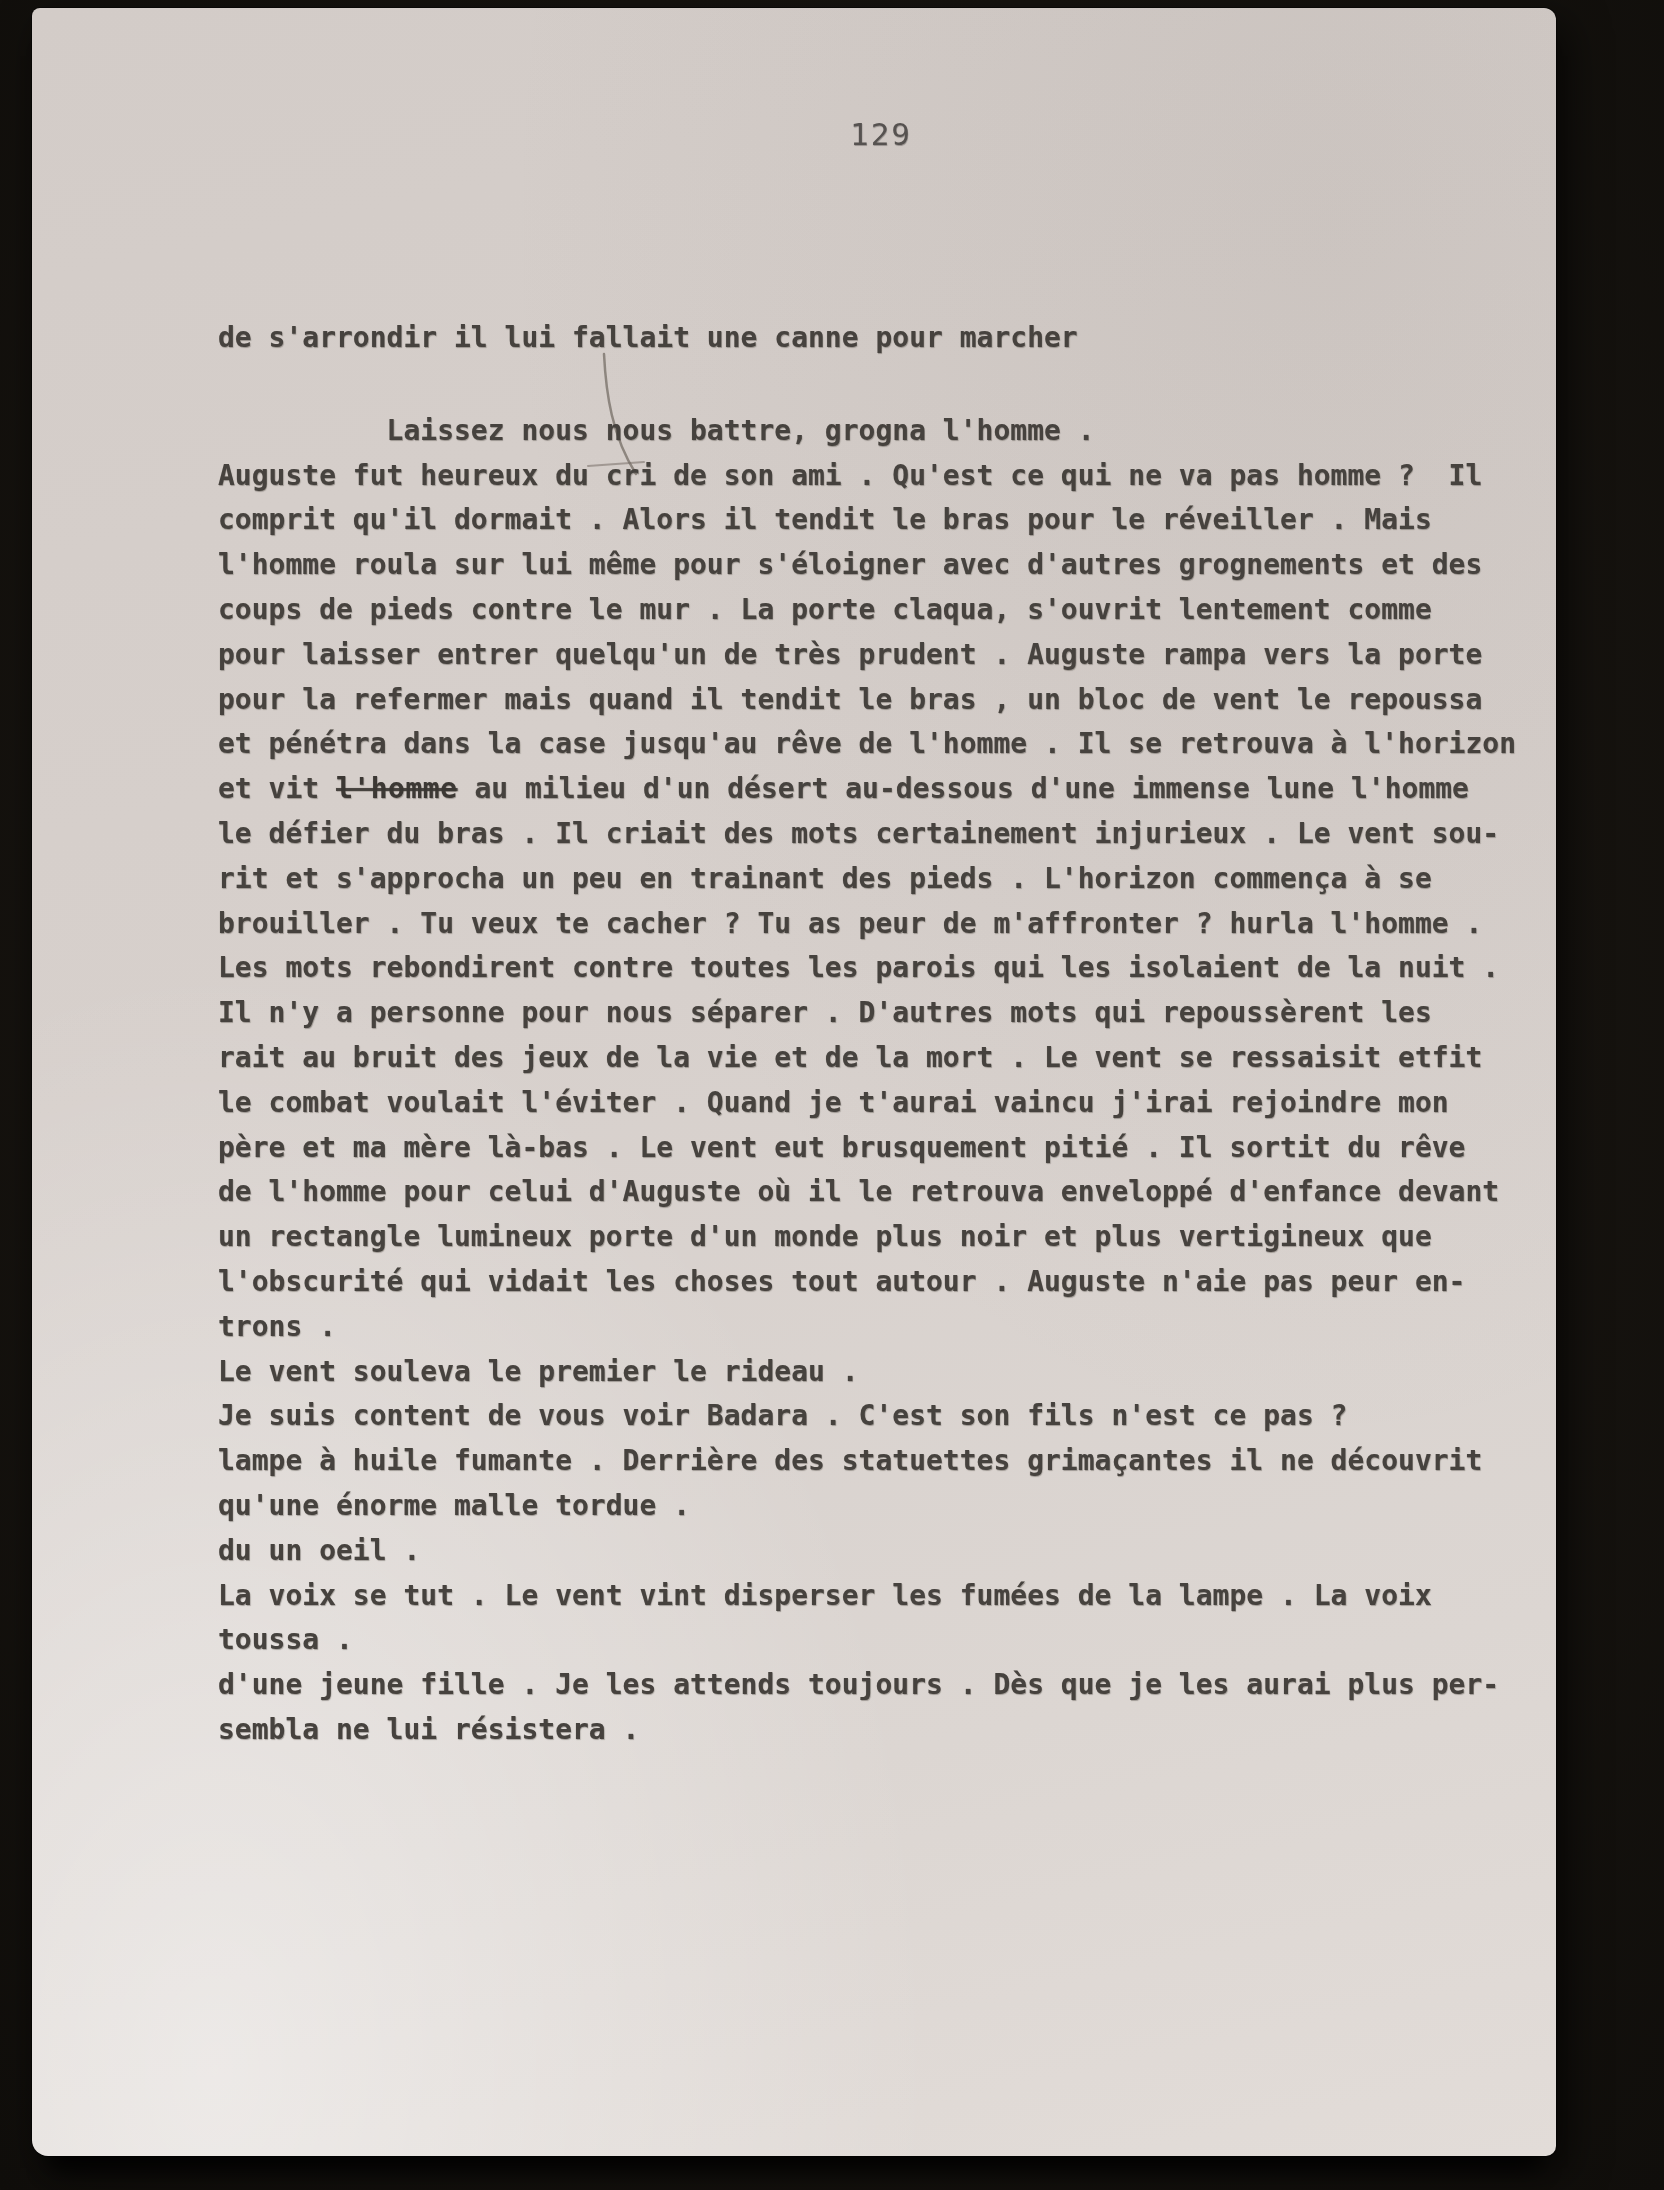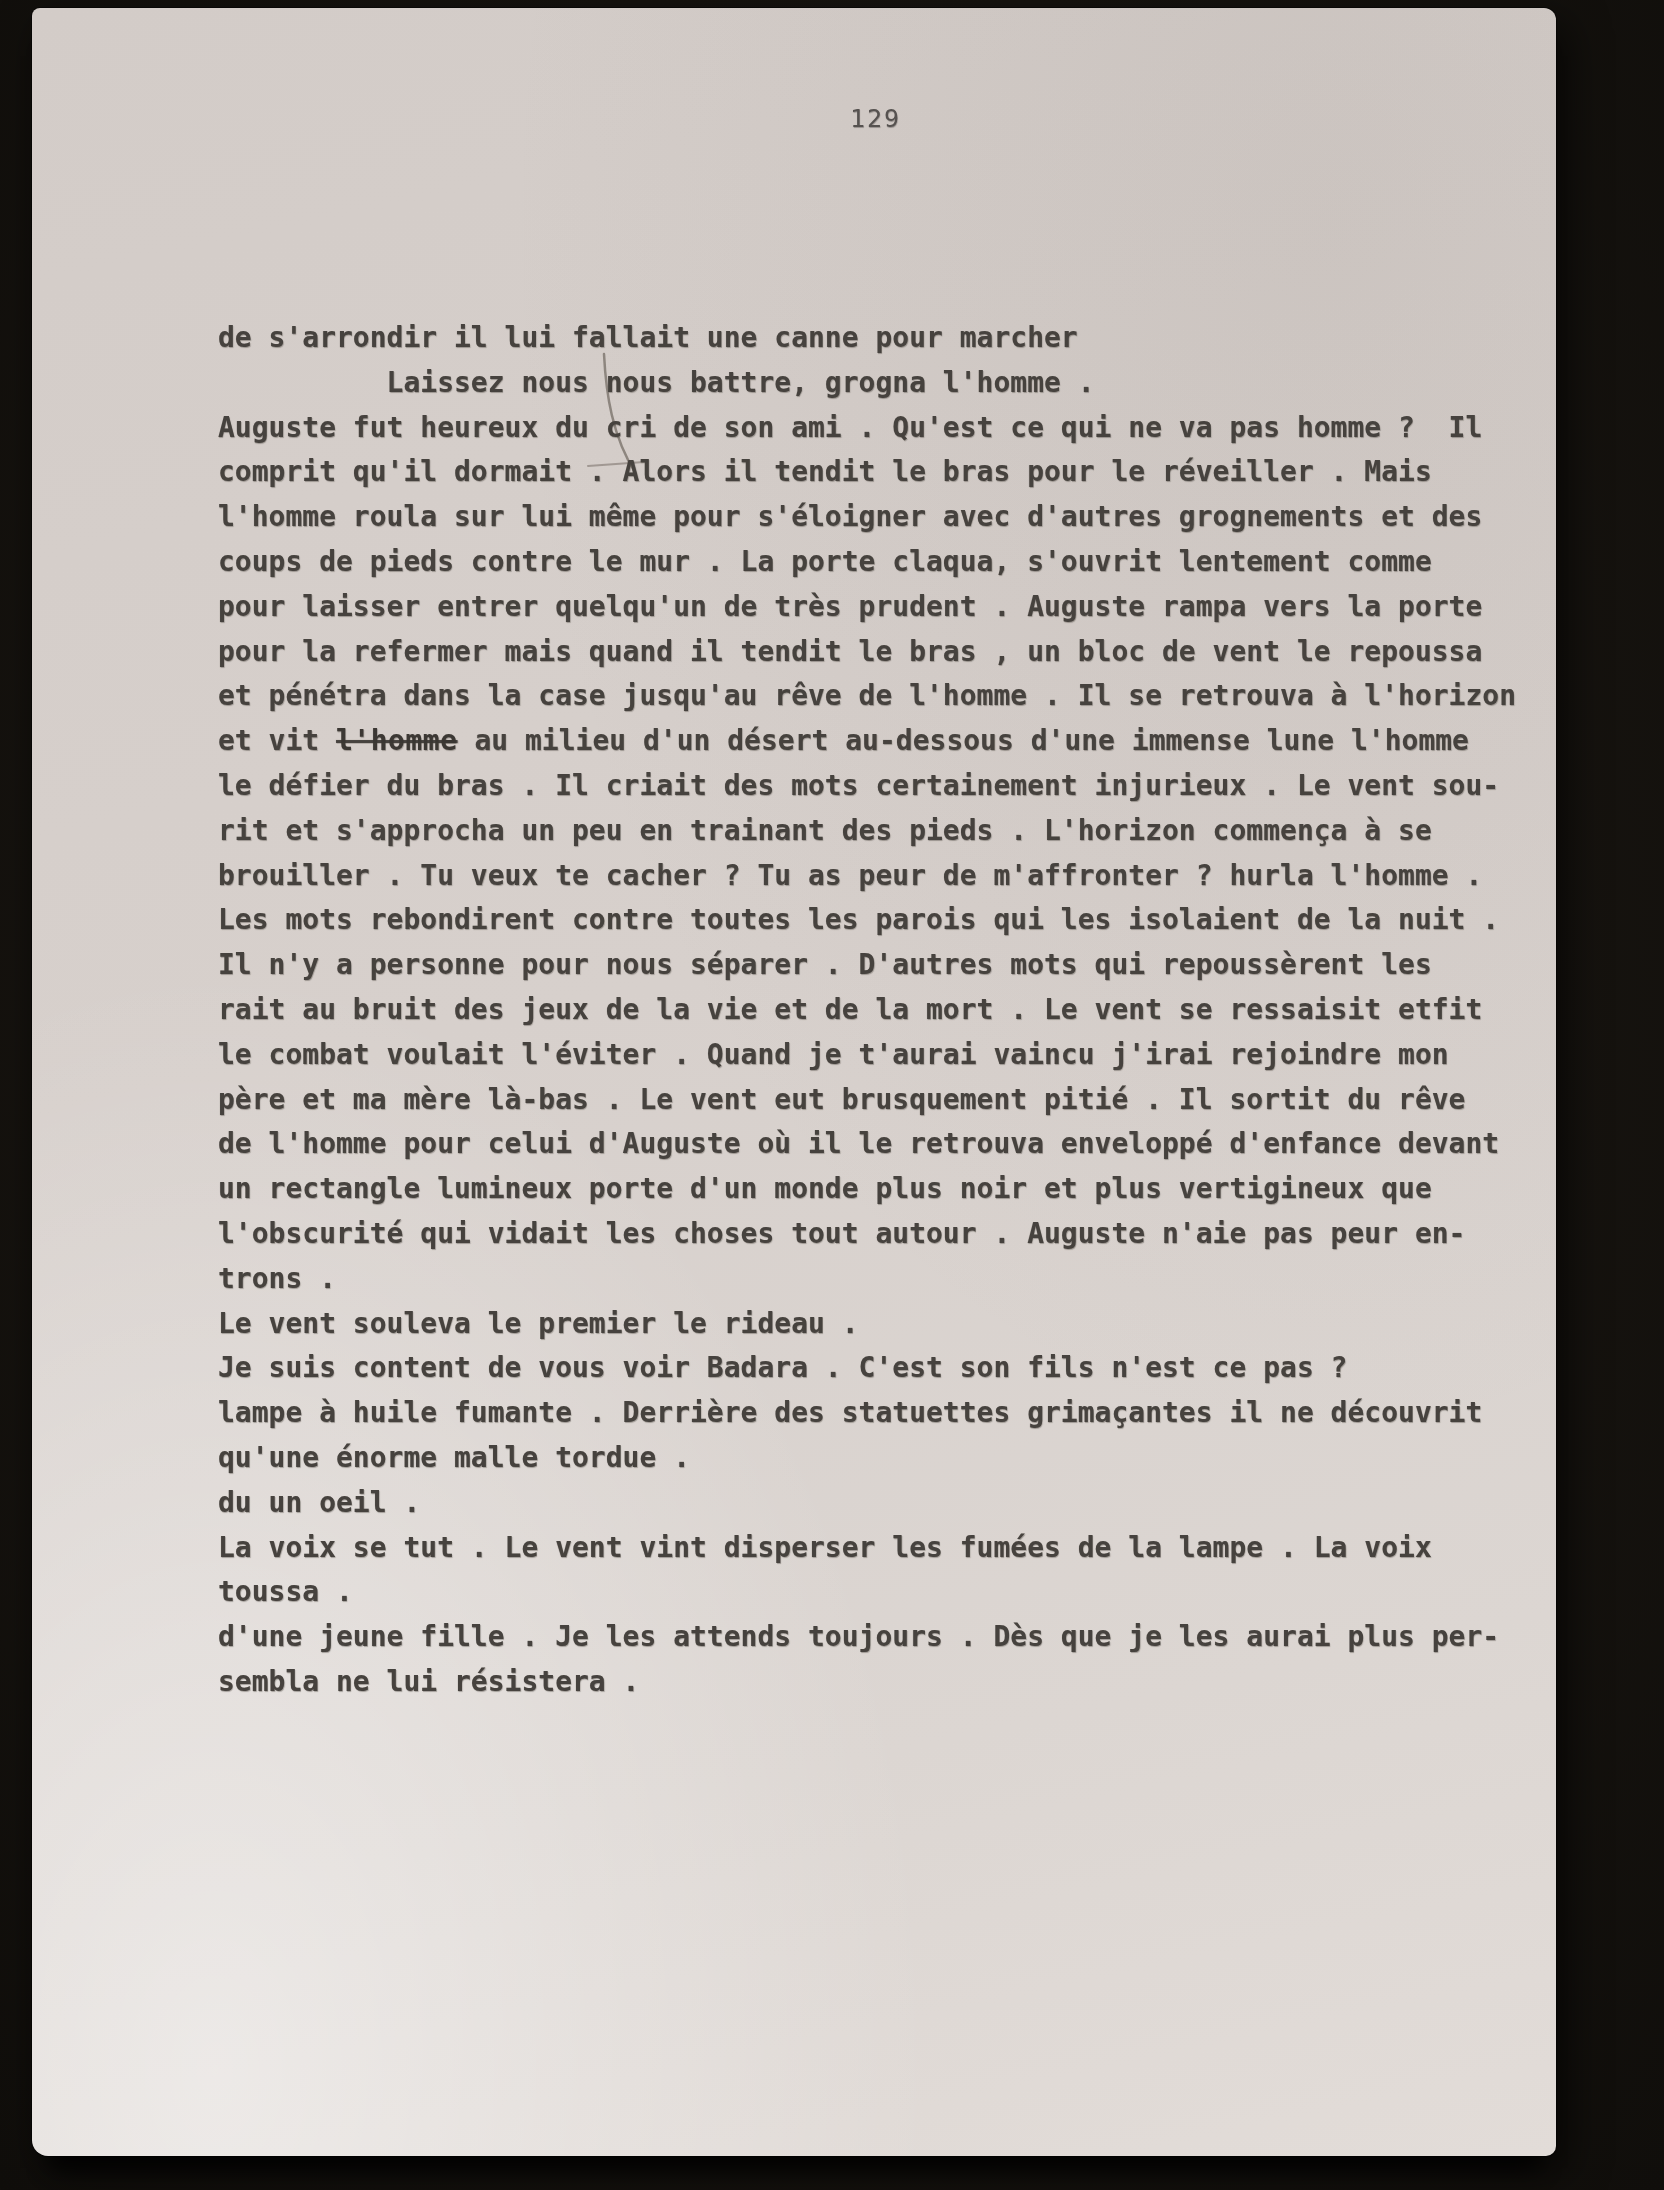--- a/index.html
+++ b/index.html
@@ -28,22 +28,22 @@
       linear-gradient(168deg, #d3ccc8 0%, #d7d0cc 45%, #dcd6d2 78%, #e2dcd8 100%);
     border-radius: 8px 12px 10px 16px;
     box-shadow:
       0 0 0 1px rgba(0,0,0,0.45),
       10px 16px 42px rgba(0,0,0,0.65),
       0 30px 20px -18px rgba(0,0,0,0.8);
   }
   .page-number {
     position: absolute;
     left: 818px;
-    top: 96px;
-    font-size: 25px;
+    top: 108px;
+    font-size: 31px;
     letter-spacing: 2px;
     color: #565250;
     text-shadow: 0.5px 0.5px 0.7px rgba(86,82,80,0.45);
   }
   .text-block {
     position: absolute;
     left: 186px;
     top: 308px;
     width: 1330px;
     font-weight: bold;
@@ -79,21 +79,21 @@
   <div class="paper">
     <div class="page-number">129</div>
 
     <svg class="pen-mark" width="1524" height="2148" viewBox="0 0 1524 2148">
       <path d="M 572 346 C 574 386, 580 428, 604 466" fill="none" stroke="rgba(118,110,102,0.75)" stroke-width="2.5" stroke-linecap="round"></path>
       <path d="M 556 458 L 612 454" fill="none" stroke="rgba(118,110,102,0.55)" stroke-width="2" stroke-linecap="round"></path>
     </svg>
 
     <div class="text-block">
         <div class="line"><span>de s'arrondir il lui fallait une canne pour marcher</span></div>
-        <div class="line" style="padding-left: 10ch;"><span>Laissez nous nous battre, grogna l'homme .</span></div>
+        <div class="line" style="padding-left: 10ch; margin-top: 48px;"><span>Laissez nous nous battre, grogna l'homme .</span></div>
         <div class="line"><span>Auguste fut heureux du cri de son ami . Qu'est ce qui ne va pas homme ?  Il</span></div>
         <div class="line"><span>comprit qu'il dormait . Alors il tendit le bras pour le réveiller . Mais</span></div>
         <div class="line"><span>l'homme roula sur lui même pour s'éloigner avec d'autres grognements et des</span></div>
         <div class="line"><span>coups de pieds contre le mur . La porte claqua, s'ouvrit lentement comme</span></div>
         <div class="line"><span>pour laisser entrer quelqu'un de très prudent . Auguste rampa vers la porte</span></div>
         <div class="line"><span>pour la refermer mais quand il tendit le bras , un bloc de vent le repoussa</span></div>
         <div class="line"><span>et pénétra dans la case jusqu'au rêve de l'homme . Il se retrouva à l'horizon</span></div>
         <div class="line"><span>et vit </span><span class="struck">l'homme</span><span> au milieu d'un désert au-dessous d'une immense lune l'homme</span></div>
         <div class="line"><span>le défier du bras . Il criait des mots certainement injurieux . Le vent sou-</span></div>
         <div class="line"><span>rit et s'approcha un peu en trainant des pieds . L'horizon commença à se</span></div>

